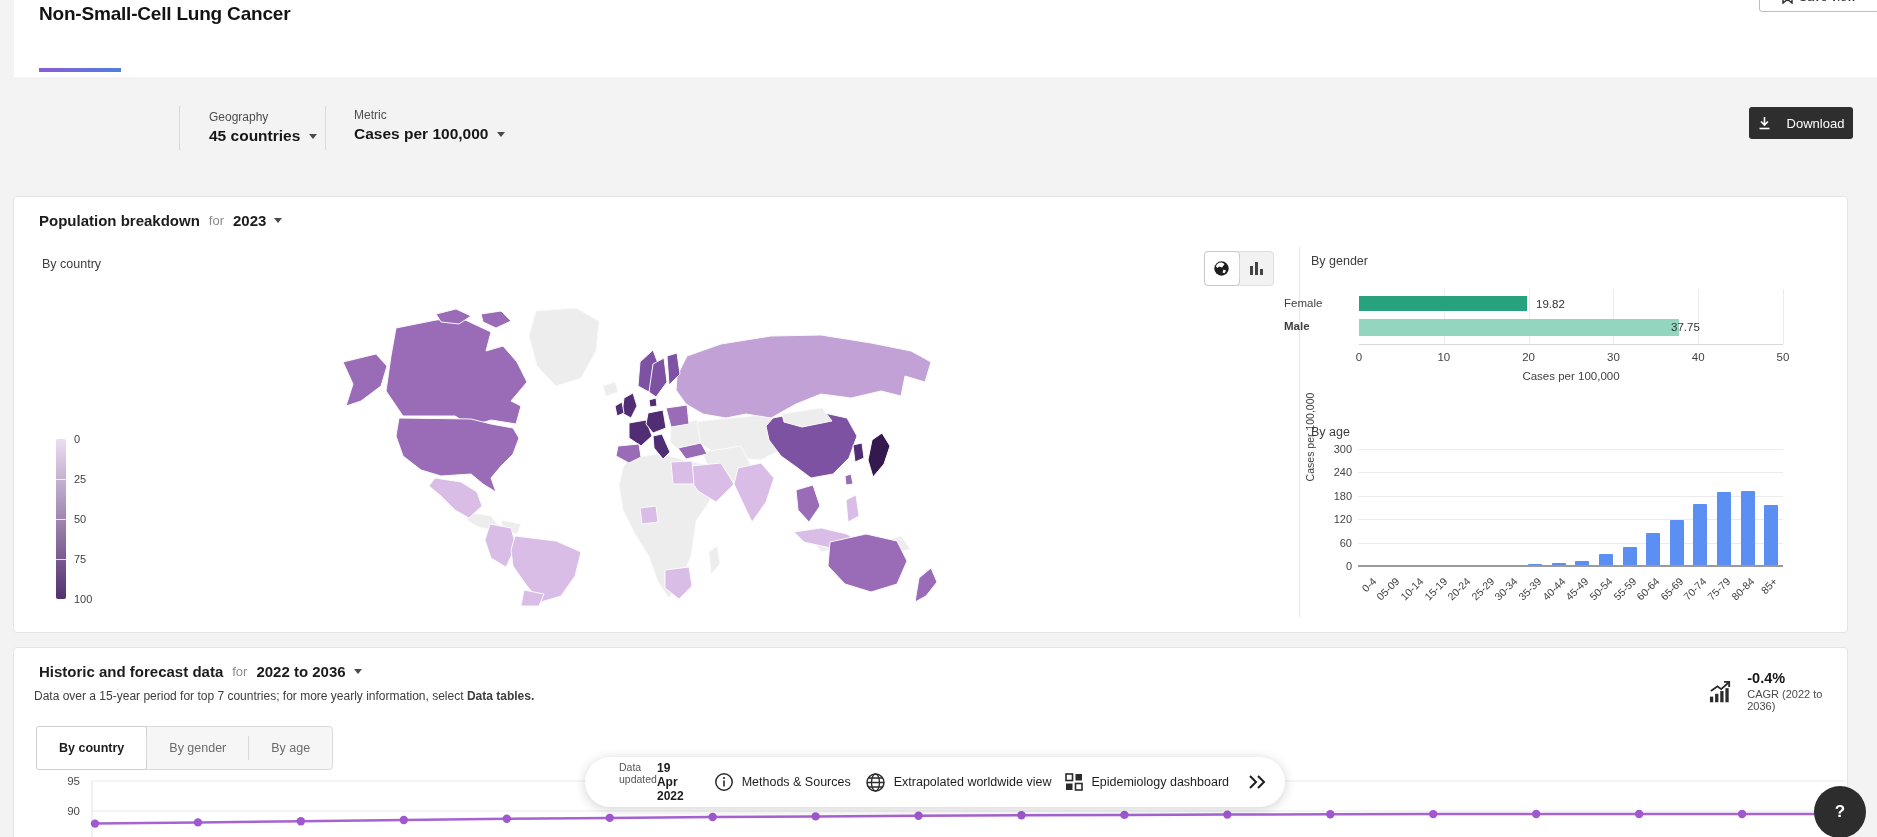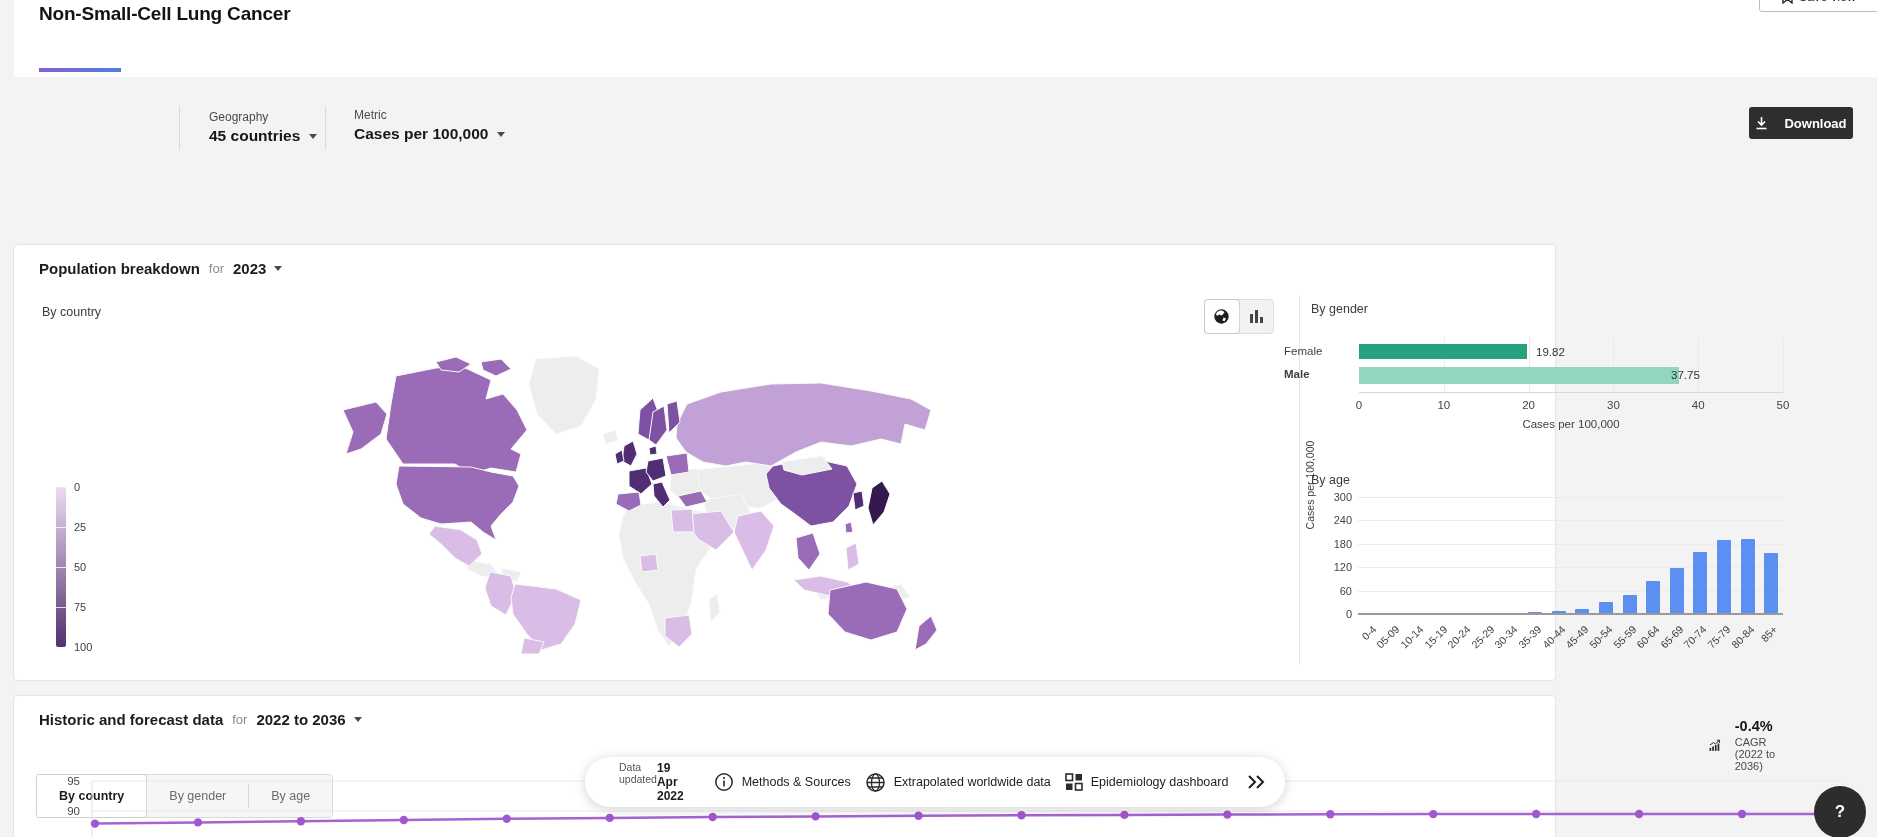--- a/index.html
+++ b/index.html
@@ -16,24 +16,24 @@
   .tab-underline { position:absolute; left:25px; top:68px; width:82px; height:4px; }
   .saveview-btn { position:absolute; left:1745px; top:-18px; width:120px; height:30px; background:#fff; border:1px solid #bdbdbd; border-radius:3px; display:flex; align-items:center; justify-content:center; gap:6px; font-size:12.5px; color:#2c2c2c; }
 
   
   .filter-group { position:absolute; }
   .filter-label { font-size:12px; color:#4c4c4c; }
   .filter-value { margin-top:3px; display:flex; align-items:center; gap:9px; font-size:15.5px; font-weight:bold; color:#161616; cursor:pointer; }
   .filter-sub { margin-top:5px; font-size:11px; color:#767676; }
   .caret { width:0; height:0; border-left:4.5px solid transparent; border-right:4.5px solid transparent; border-top:5px solid #4a4a4a; display:inline-block; }
   .vdivider { position:absolute; width:1px; background:#d9d9d9; }
-  .download-btn { position:absolute; left:1749px; top:107px; width:104px; height:32px; background:#2e2e2e; border-radius:3px; color:#fff; display:flex; align-items:center; justify-content:center; gap:16px; font-size:13px; font-weight:bold; cursor:pointer; }
-
-  
-  .card { position:absolute; left:13px; width:1543px; background:#ffffff; border:1px solid #e4e4e4; border-radius:4px;margin-top:48px; }
+  .download-btn { position:absolute; left:1749px; top:107px; width:104px; height:32px; background:#2e2e2e; border-radius:3px; color:#fff; display:flex; align-items:center; justify-content:center; gap:16px; font-size:13px; font-weight:normal; cursor:pointer; }
+
+  
+  .card { position:absolute; left:13px; width:1835px; background:#ffffff; border:1px solid #e4e4e4; border-radius:4px; }
   #card1 { top:196px; height:437px; }
   #card2 { top:647px; height:260px; }
   .card-title-row { position:absolute; left:25px; top:15px; display:flex; align-items:center; gap:9px; }
   .card-title { font-size:15px; font-weight:bold; color:#1c1c1c; }
   .for-label { font-size:13px; color:#8a8a8a; }
   .period-value { font-size:15px; font-weight:bold; color:#1c1c1c; display:flex; align-items:center; gap:8px; cursor:pointer; }
   .section-label { position:absolute; font-size:12.5px; color:#3c3c3c; }
 
   
   .view-toggle { position:absolute; left:1190px; top:54px; width:70px; height:35px; background:#f2f2f2; border:1px solid #dedede; border-radius:4px; display:flex; }
@@ -308,20 +308,23 @@
 
   <div class="card" id="card2">
     <div class="card-title-row">
       <span class="card-title">Historic and forecast data</span>
       <span class="for-label">for</span>
       <span class="period-value">
         <span>2022 to 2036</span>
         <span class="caret"></span>
       </span>
     </div>
+    <div class="card-subtitle">
+      <span>Data over a 15-year period for top 7 countries; for more yearly information, select </span><b>Data tables.</b>
+    </div>
 
     <div class="cagr">
       <svg width="28" height="26" viewBox="0 0 28 26">
         <rect x="1" y="19" width="3.5" height="6" fill="#2b2b2b"></rect>
         <rect x="6.5" y="16" width="3.5" height="9" fill="#2b2b2b"></rect>
         <rect x="12" y="13" width="3.5" height="12" fill="#2b2b2b"></rect>
         <rect x="17.5" y="10" width="3.5" height="15" fill="#2b2b2b"></rect>
         <path d="M2 13l7-5 4 3 8-7" fill="none" stroke="#2b2b2b" stroke-width="2"></path>
         <path d="M16 3.2h5.5v5.5" fill="none" stroke="#2b2b2b" stroke-width="2"></path>
       </svg>
@@ -386,21 +389,21 @@
         <rect x="9.2" y="8.5" width="1.6" height="6" fill="#2b2b2b"></rect>
       </svg>
       <span>Methods &amp; Sources</span>
     </div>
     <div class="pill-item">
       <svg width="21" height="21" viewBox="0 0 21 21">
         <circle cx="10.5" cy="10.5" r="8.5" fill="none" stroke="#2b2b2b" stroke-width="1.5"></circle>
         <ellipse cx="10.5" cy="10.5" rx="4" ry="8.5" fill="none" stroke="#2b2b2b" stroke-width="1.3"></ellipse>
         <path d="M2 10.5h17M3.2 6h14.6M3.2 15h14.6" stroke="#2b2b2b" stroke-width="1.3"></path>
       </svg>
-      <span>Extrapolated worldwide data</span>
+      <span>Extrapolated worldwide view</span>
     </div>
     <div class="pill-item">
       <svg width="18" height="18" viewBox="0 0 18 18">
         <rect x="1" y="1" width="6.5" height="6.5" fill="none" stroke="#2b2b2b" stroke-width="1.6"></rect>
         <rect x="10.5" y="1" width="6.5" height="6.5" fill="#2b2b2b"></rect>
         <rect x="1" y="10.5" width="6.5" height="6.5" fill="#2b2b2b"></rect>
         <rect x="10.5" y="10.5" width="6.5" height="6.5" fill="none" stroke="#2b2b2b" stroke-width="1.6"></rect>
       </svg>
       <span>Epidemiology dashboard</span>
     </div>

